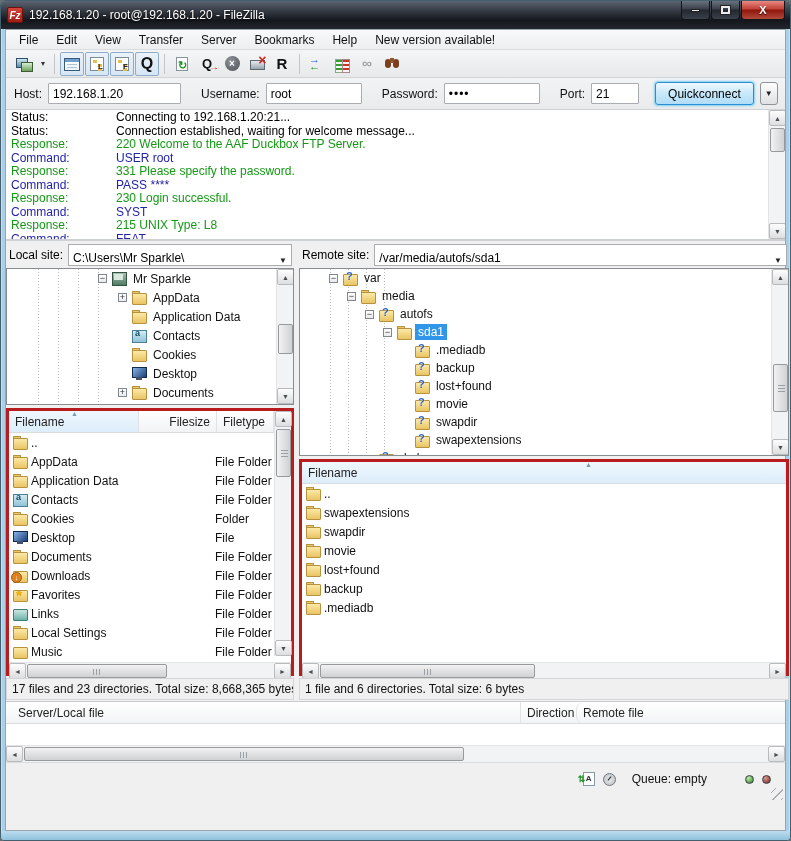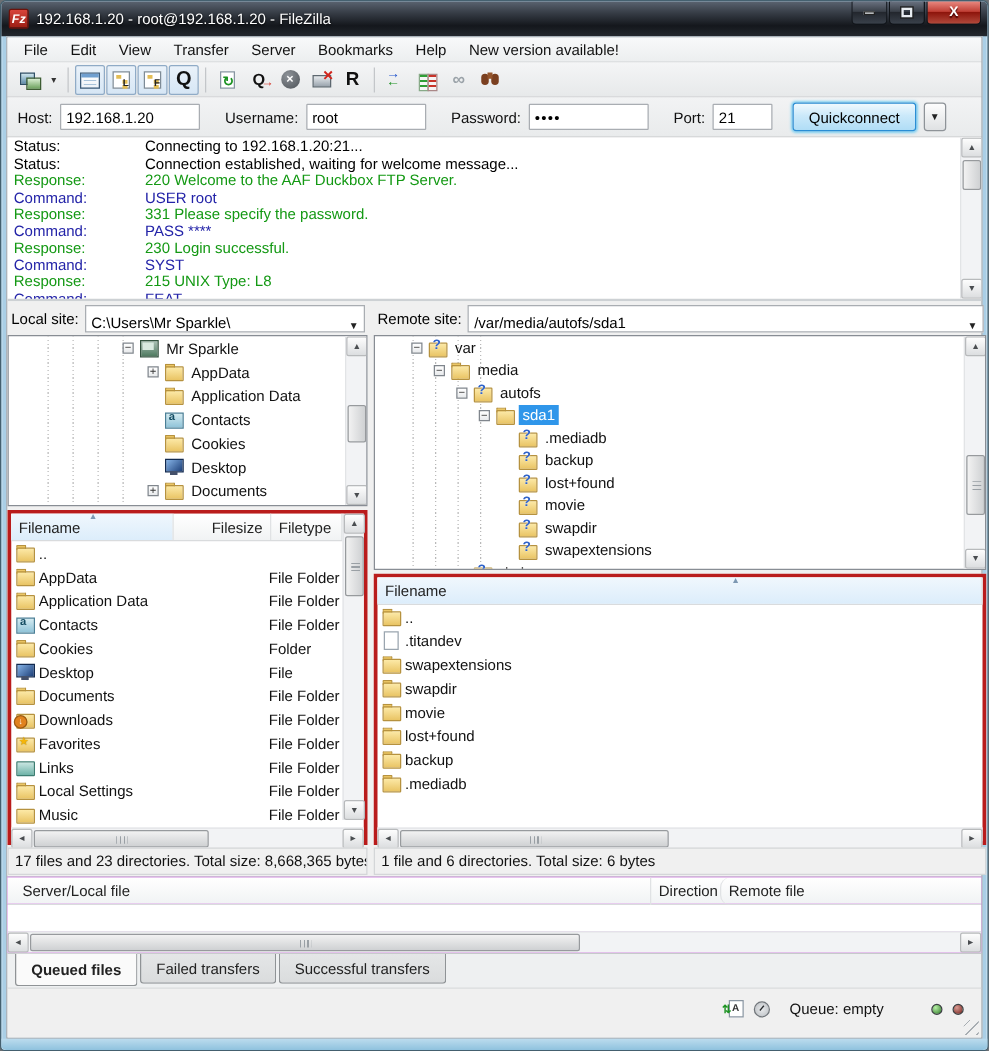--- a/index.html
+++ b/index.html
@@ -262,21 +262,21 @@
       <div class="tbtn">
           <span class="glyph g-links">∞</span>
         </div>
       <div class="tbtn">
           <span class="glyph g-find"></span>
         </div>
     </div>
 
     <div class="qcbar">
       <span>Host:</span>
-      <input class="qcfield" style="width: 112px;" value="192.168.1.20">
+      <input class="qcfield" style="width: 133px;" value="192.168.1.20">
       <span style="margin-left:14px">Username:</span>
       <input class="qcfield" style="width: 96px;" value="root">
       <span style="margin-left:14px">Password:</span>
       <input class="qcfield" style="width: 96px; letter-spacing: 1px;" value="••••">
       <span style="margin-left:14px">Port:</span>
       <input class="qcfield" style="width: 48px;" value="21">
       <button class="qcbtn" style="margin-left:10px">Quickconnect</button>
       <span class="qcdrop">▼</span>
     </div>
 
@@ -572,24 +572,20 @@
               <span class="sortarrow" style="left:283px;">▲</span>
             </div>
           </div>
           <div class="lrows">
 
           <div class="lrow">
                 <span class="ic ic-folder"></span>
                 <span class="lname">..</span>
               </div>
               <div class="lrow">
-                <span class="ic ic-file"></span>
-                <span class="lname">.titandev</span>
-              </div>
-              <div class="lrow">
                 <span class="ic ic-folder"></span>
                 <span class="lname">swapextensions</span>
               </div>
               <div class="lrow">
                 <span class="ic ic-folder"></span>
                 <span class="lname">swapdir</span>
               </div>
               <div class="lrow">
                 <span class="ic ic-folder"></span>
                 <span class="lname">movie</span>
@@ -630,25 +626,20 @@
           </div>
       </div>
       <div class="qbody"></div>
       <div class="hscroll">
         <div class="sbtn left">◄</div>
         <div class="hthumb" style="left:18px;width:440px;"></div>
         <div class="sbtn right">►</div>
       </div>
     </div>
 
-    <div class="tabsrow">
-      <div class="tab active">Queued files</div>
-      <div class="tab">Failed transfers</div>
-      <div class="tab">Successful transfers</div>
-    </div>
 
     <div class="statusbar">
       <div class="sbcontent">
         <span class="g-ttype"></span>
         <span class="g-speed"></span>
         <span style="margin-left:8px;margin-right:30px;">Queue: empty</span>
         <span class="led led-green"></span>
         <span class="led led-red"></span>
       </div>
       <div class="sizegrip"></div>

